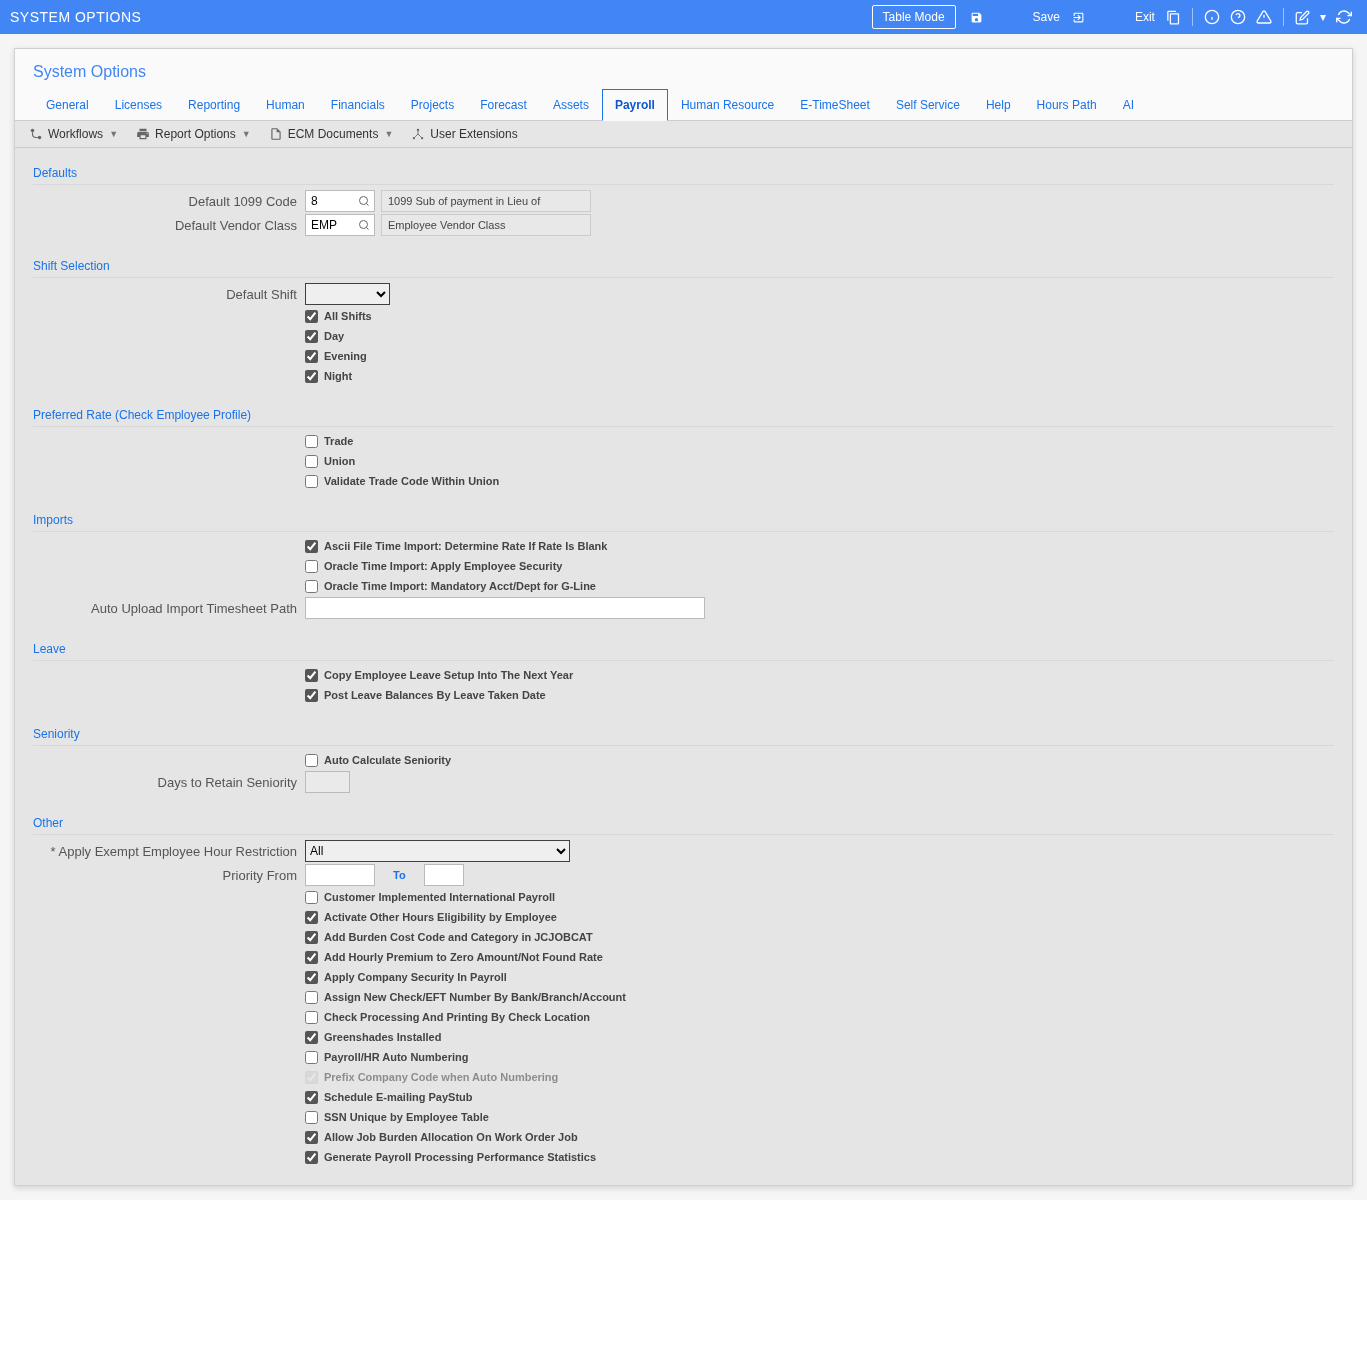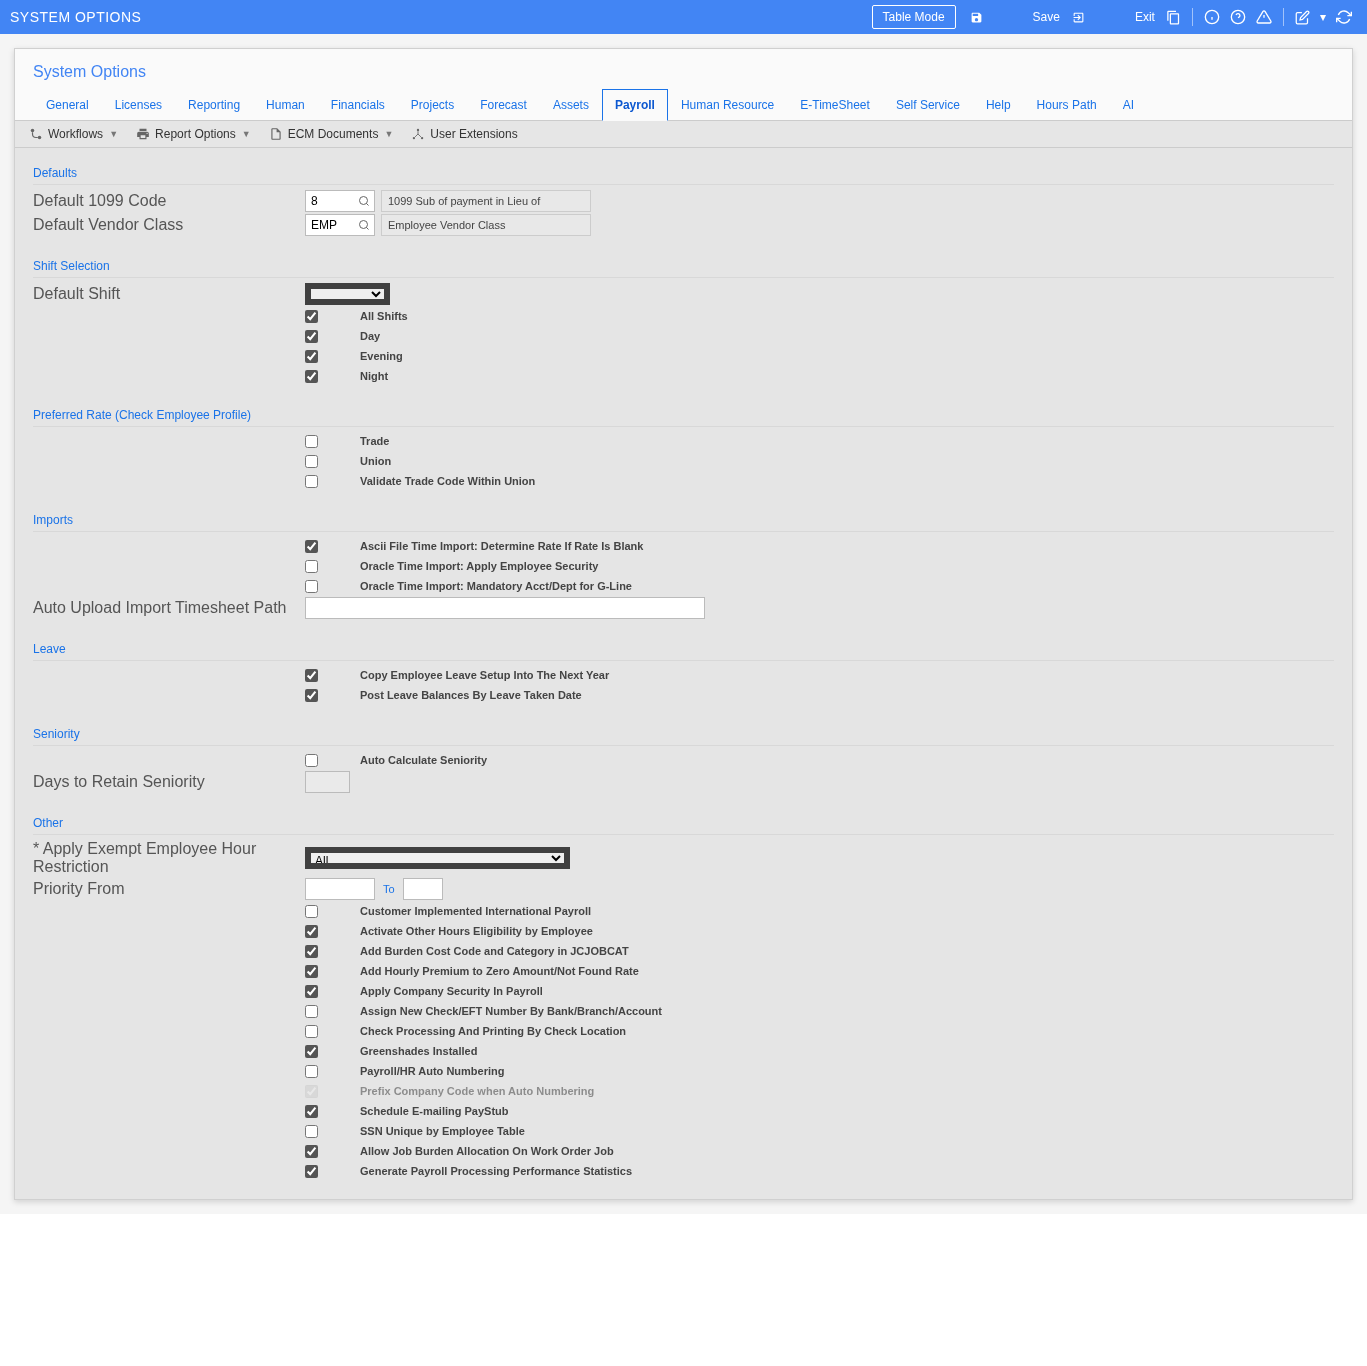--- a/index.html
+++ b/index.html
@@ -121,24 +121,24 @@
     margin-bottom: 4px;
   }
   .form-row {
     display: flex;
     align-items: center;
     min-height: 24px;
     padding: 1px 0;
   }
   .label-col {
     width: 272px;
-    text-align: left;
+    text-align: right;
     color: #555;
     padding-right: 8px;
-    font-size: 16px;
+    font-size: 13px;
   }
   .field-col { display: flex; align-items: center; }
   .lookup {
     display: flex;
     align-items: center;
     border: 1px solid #bbb;
     height: 22px;
     background: #fff;
   }
   .lookup input {
@@ -165,52 +165,51 @@
     padding: 0 6px;
     width: 210px;
     margin-left: 6px;
     color: #444;
     font-size: 11px;
     overflow: hidden;
     white-space: nowrap;
   }
   select.sel {
     height: 22px;
-    border: 6px solid #404040;
+    border: 1px solid #404040;
     width: 85px;
     font-size: 12px;
   }
   select.sel.wide { width: 265px; }
   input.txt {
     height: 22px;
     border: 1px solid #bbb;
     padding: 0 5px;
     font-size: 12px;
   }
   input.txt.wide { width: 400px; }
   input.txt.tiny { width: 45px; background: #eaeaea; }
   .check-row {
     display: flex;
     align-items: center;
     min-height: 20px;
     padding-left: 272px;
-    gap: 36px;
   }
   .check-row input[type=checkbox] {
     margin: 0 6px 0 0;
     width: 13px;
     height: 13px;
     accent-color: #555;
   }
   .check-row label {
     font-size: 11px;
     color: #444;
     font-weight: bold;
   }
-  .to-label { color:#1a73e8; font-weight:normal; margin: 0 8px; font-size:11px;}
+  .to-label { color:#1a73e8; font-weight:bold; margin: 0 18px; font-size:11px;}
 </style>
 </head>
 <body>
 
 <div class="topbar">
   <span class="topbar-title">SYSTEM OPTIONS</span>
   <div class="topbar-spacer"></div>
   <button class="topbar-btn">Table Mode</button>
   <span class="topbar-link">
     <svg width="13" height="13" viewBox="0 0 24 24" fill="currentColor">

